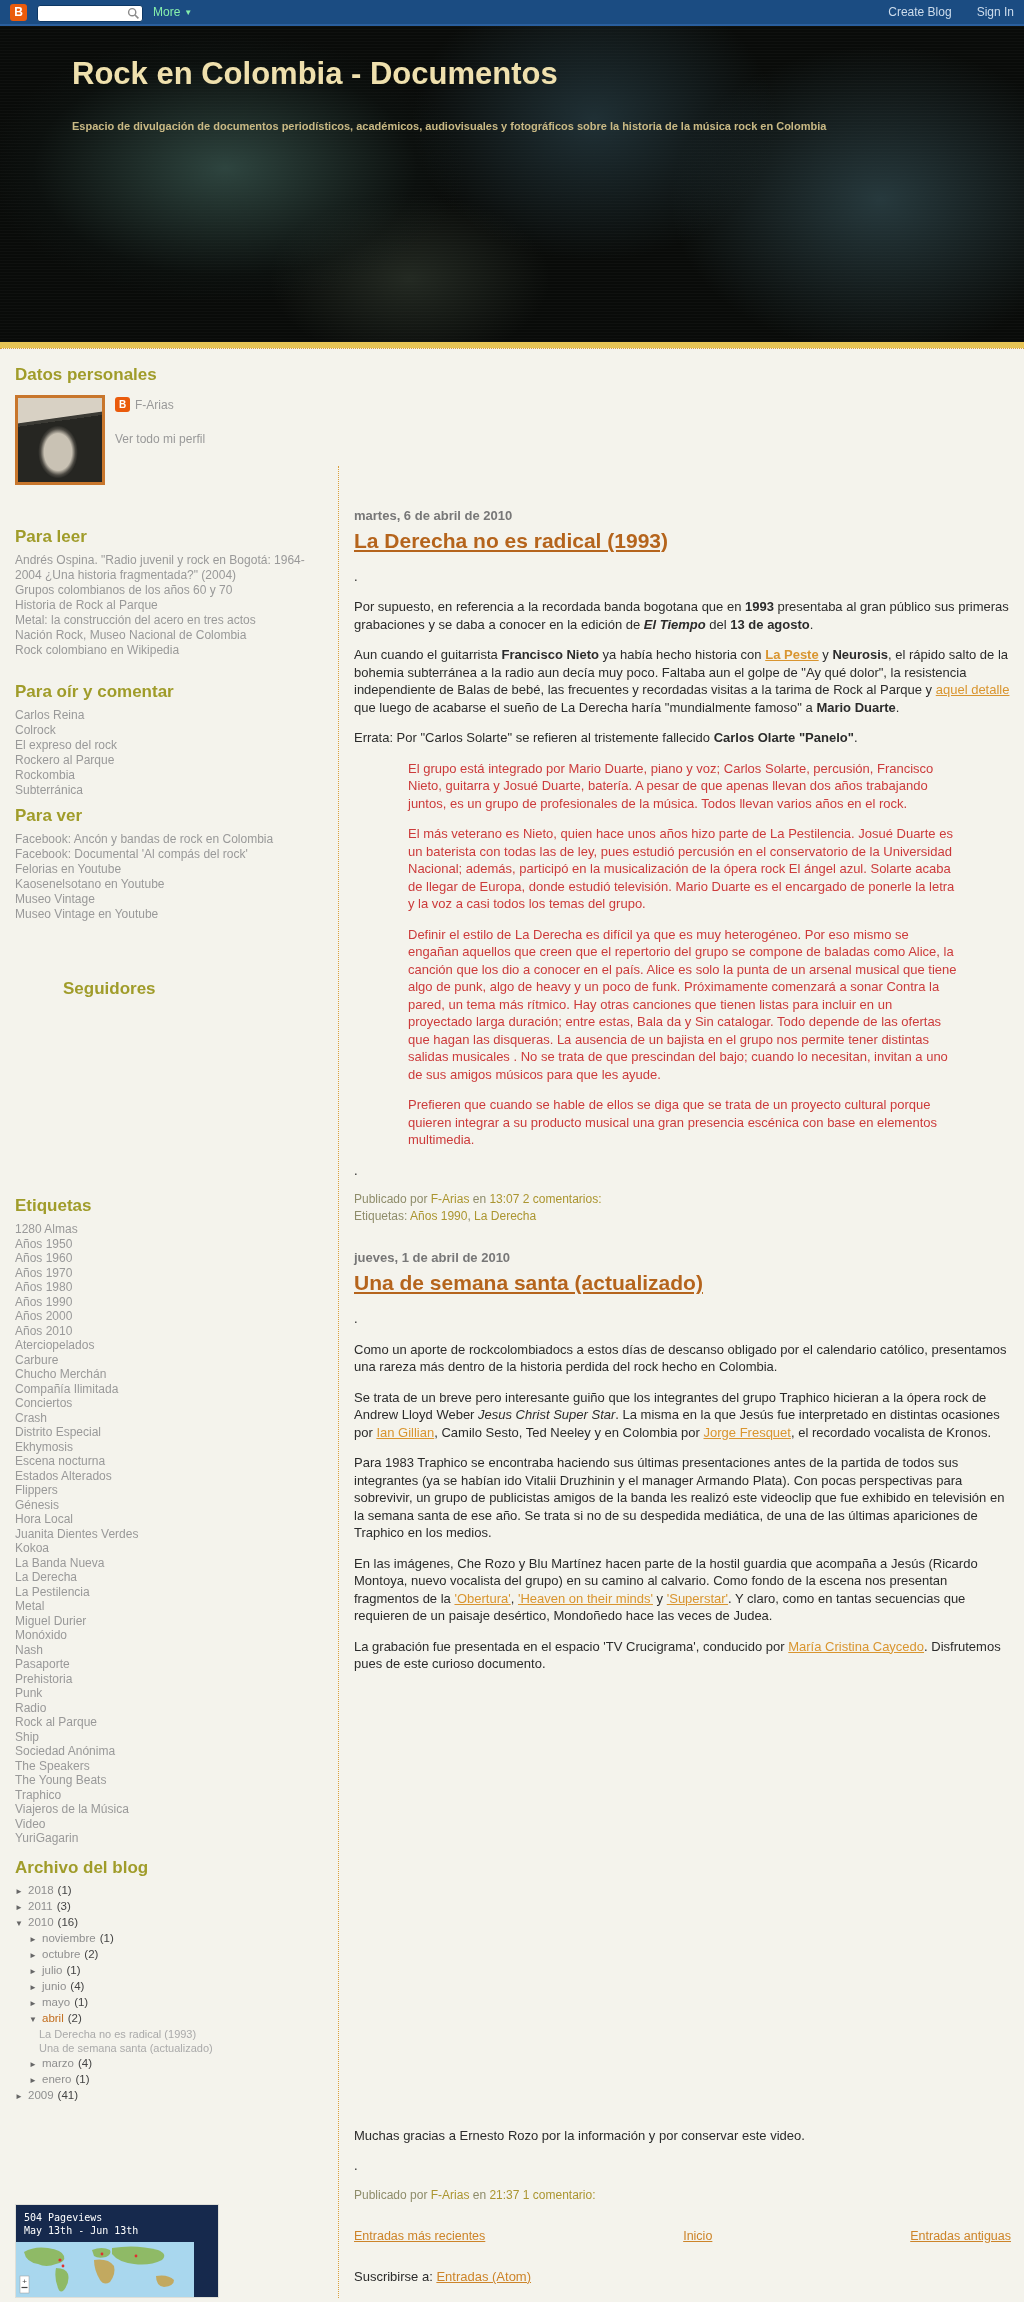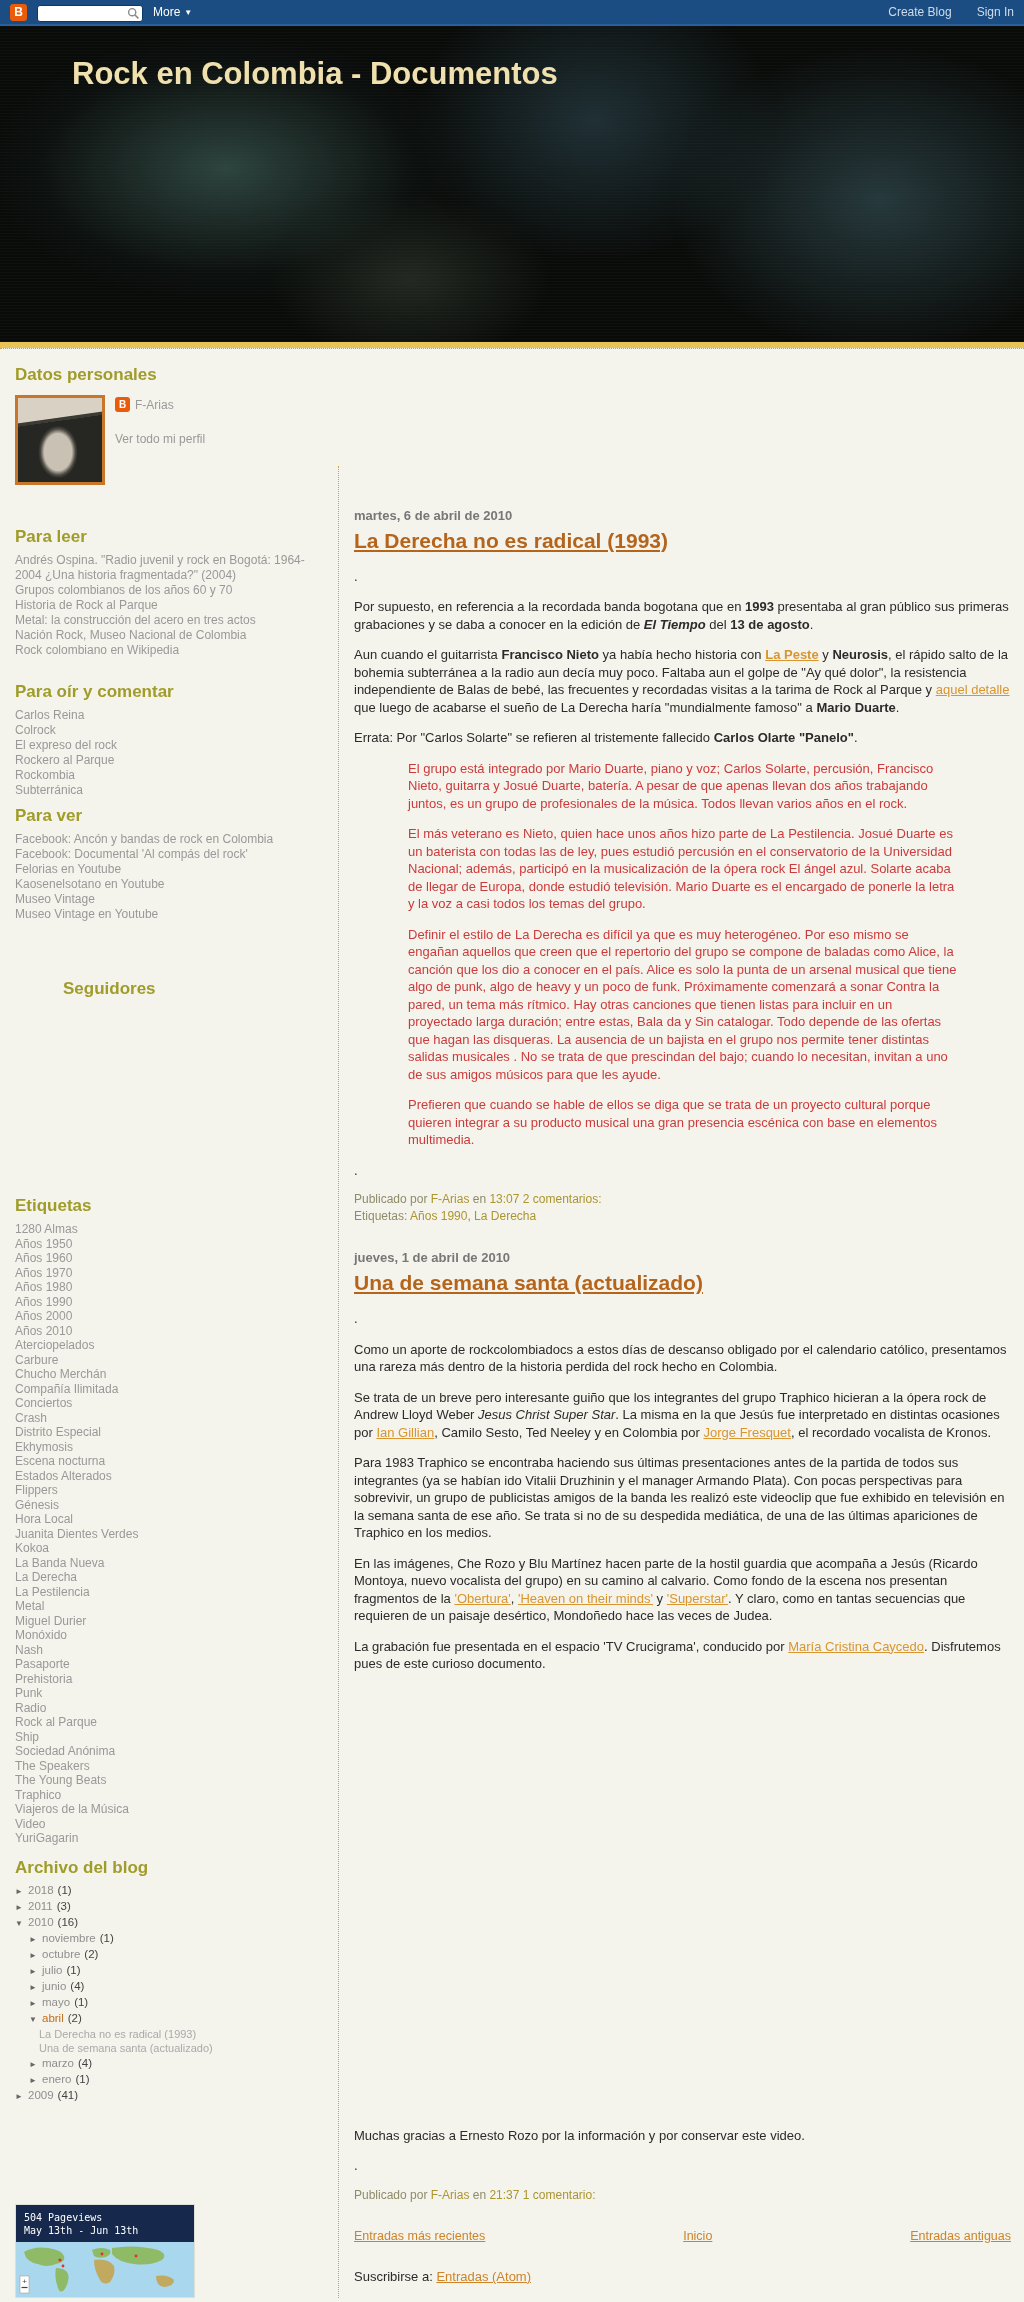--- a/index.html
+++ b/index.html
@@ -20,21 +20,21 @@
     width: 17px; height: 17px; border-radius: 3px; background: #ea5b0c;
     color: #fff; font-weight: bold; font-size: 12px; line-height: 17px; text-align: center;
     flex: 0 0 auto;
   }
   .searchwrap { position: relative; width: 106px; height: 17px; }
   .searchwrap input {
     width: 100%; height: 100%; border: 1px solid #0d3764; border-radius: 3px;
     font-size: 11px; padding: 0 18px 0 5px; background: #fff;
   }
   .search-ic { position: absolute; right: 3px; top: 2px; }
-  .morebtn { color: #ffffff; font-size: 12px; cursor: pointer; display: flex; align-items: center; gap: 4px; }
+  .morebtn { color: #86efac; font-size: 12px; cursor: pointer; display: flex; align-items: center; gap: 4px; }
   .morebtn .car { font-size: 8px; }
   .nav-right { margin-left: auto; display: flex; gap: 25px; }
   .nav-right a { color: #cddcec; font-size: 12px; text-decoration: none; }
   
   .header {
     height: 316px; position: relative; overflow: hidden;
     background:
       radial-gradient(320px 180px at 22% 45%, rgba(52,78,72,.85) 0%, rgba(20,32,30,.2) 60%, transparent 75%),
       radial-gradient(260px 200px at 58% 30%, rgba(34,52,58,.9) 0%, transparent 70%),
       radial-gradient(300px 220px at 86% 55%, rgba(48,72,78,.75) 0%, transparent 70%),
@@ -85,21 +85,21 @@
   .arc-row { display: flex; align-items: baseline; line-height: 15px; }
   .arc-row.lv1 { padding-left: 14px; }
   .arc-row.lv2 { padding-left: 24px; }
   .arc-arrow { color: #666; font-size: 8px; width: 13px; cursor: pointer; flex: 0 0 auto; }
   .arc-link { color: #8f8f8f; text-decoration: none; margin-right: 4px; }
   .arc-link.on { color: #c26d1d; }
   .arc-count { color: #444; }
   .arc-post { color: #aaa; font-size: 11px; line-height: 14.5px; text-decoration: none; display: block; }
   
   .pv-widget {
-    margin-top: 100px; width: 180px; border: 1px solid #dfdfd8; background: #16294d;
+    margin-top: 100px; width: 204px; border: 1px solid #dfdfd8; background: #16294d;
   }
   .pv-head { padding: 6px 8px 5px; font-family: "DejaVu Sans Mono", monospace; color: #fff; font-size: 10px; line-height: 13px; }
   .pv-map { display: block; }
   
   .post { margin-bottom: 26px; }
   .post-date { color: #777; font-size: 13px; font-weight: bold; }
   .post-title { display: inline-block; margin: 6px 0 2px; color: #b5641c; font-size: 21px; font-weight: bold; text-decoration: underline; }
   .para { font-size: 13px; line-height: 17.5px; margin: 13px 0; }
   .para.quote { color: #cc3b3b; margin: 13px 54px; }
   .plink { color: #d9952f; text-decoration: underline; }
@@ -134,20 +134,21 @@
   </div>
   <div class="nav-right">
     <a href="#">Create Blog</a>
     <a href="#">Sign In</a>
   </div>
 </div>
 
 <div class="header">
   <div class="header-inner">
     <div class="blog-title">Rock en Colombia - Documentos</div>
+    <div class="blog-subtitle">Espacio de divulgación de documentos periodísticos, académicos, audiovisuales y fotográficos sobre la historia de la música rock en Colombia</div>
   </div>
 </div>
 <div class="band"></div>
 
 <div class="content">
 
   <div class="sidebar">
 
     <div class="sb-h">Datos personales</div>
     <div class="profile-row">

